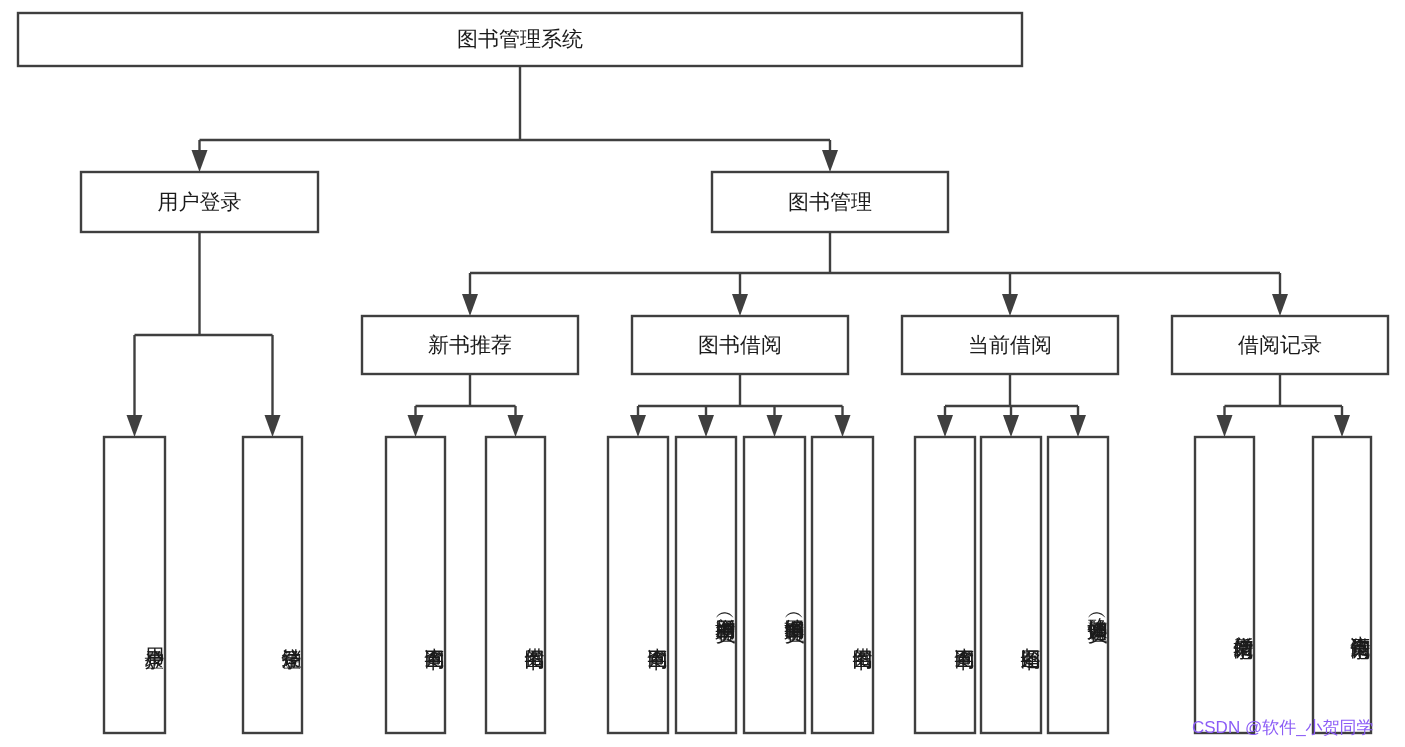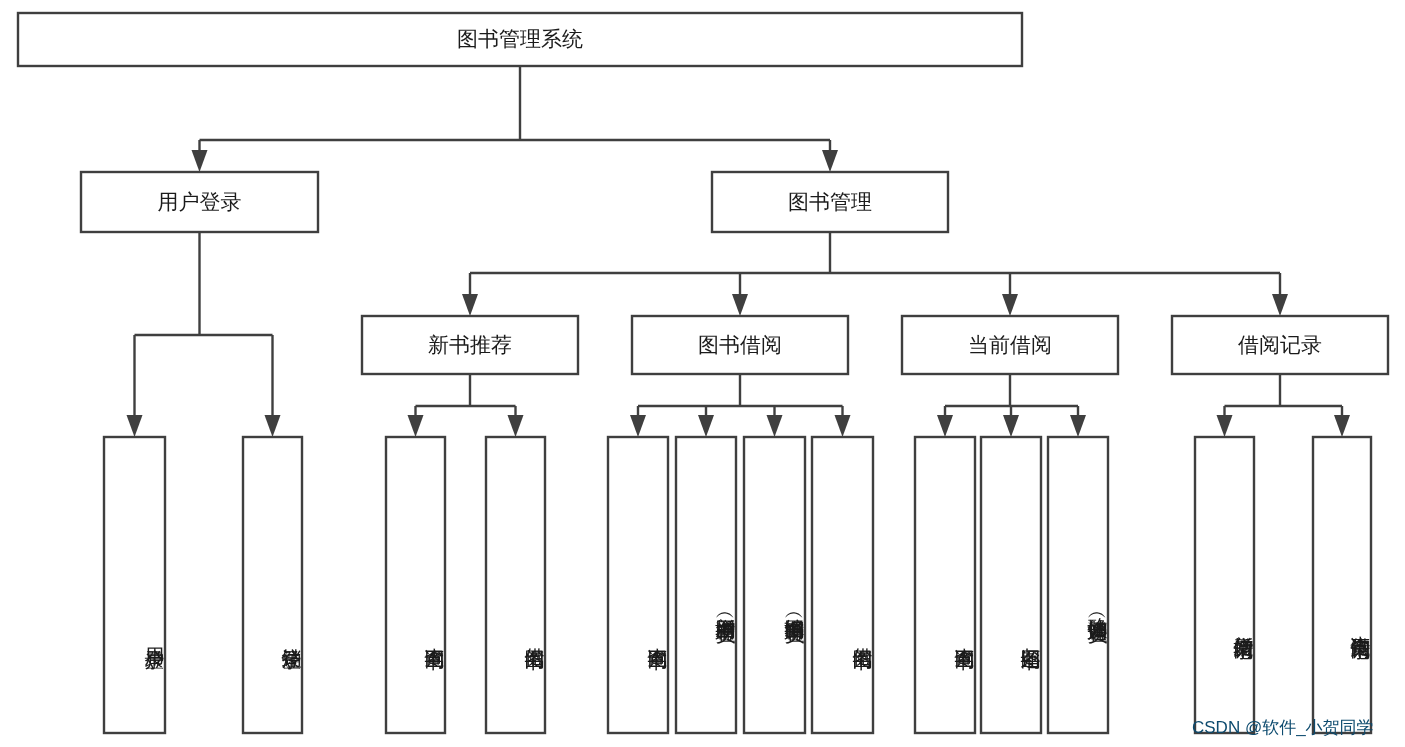--- a/index.html
+++ b/index.html
@@ -55,21 +55,21 @@
     display: flex;
     align-items: flex-start;
     justify-content: center;
     white-space: nowrap;
     pointer-events: none;
   }
   .watermark {
     position: absolute;
     font-family: "Liberation Sans", "DejaVu Sans", sans-serif;
     font-size: 17px;
-    color: #0c4a6e;
+    color: #8b5cf6;
     white-space: nowrap;
   }
 </style>
 </head>
 <body>
 
 <div id="chart-root">
   <svg id="chart-svg" width="1405" height="747" viewBox="0 0 1405 747">
       <line x1="520" y1="66" x2="520" y2="140" class="connector"></line>
       <line x1="199.5" y1="140" x2="830" y2="140" class="connector"></line>

